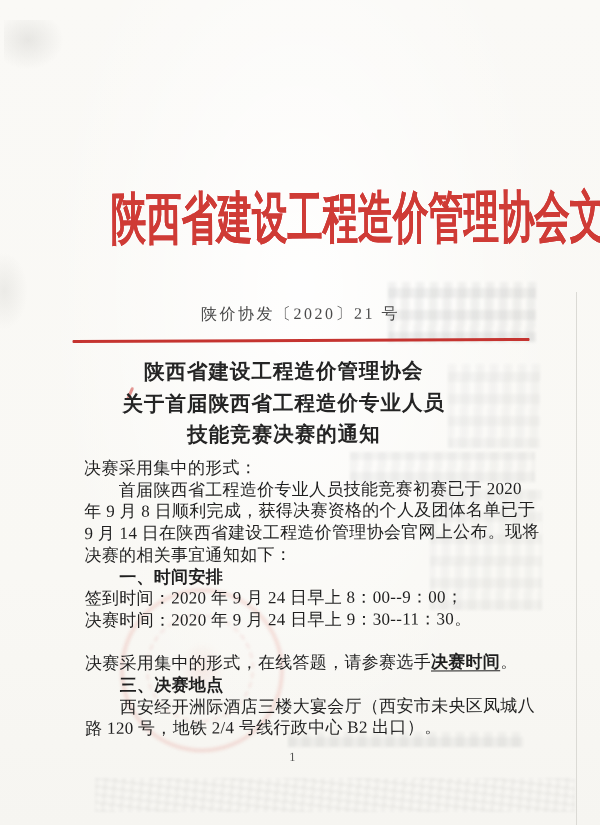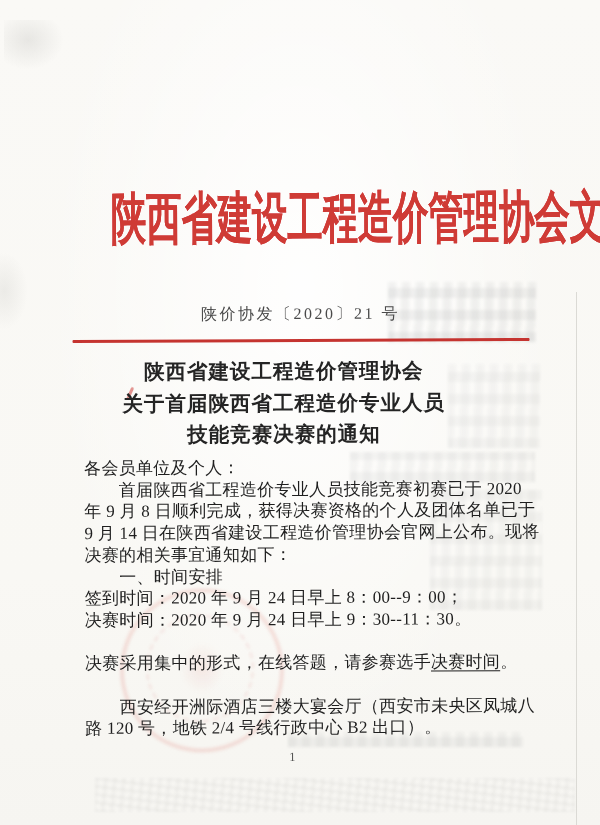--- a/index.html
+++ b/index.html
@@ -40,21 +40,21 @@
     font-size:20.5px;font-weight:700;color:#242424;line-height:31.5px;
     letter-spacing:1px;white-space:nowrap;
   }
 
   
   .body-text{
     position:absolute;top:457px;left:83px;width:450px;
     font-size:17px;line-height:21.7px;color:#1f1f1f;
   }
   .bline{white-space:nowrap;letter-spacing:.3px;}
-  .bline .b{font-weight:400;}
+  .bline .b{font-weight:700;}
   .bline .u{text-decoration:underline;text-underline-offset:3px;}
 
   .page-number{
     position:absolute;top:750px;left:0;width:600px;text-align:center;
     transform:translateX(-10px);
     font-size:12.5px;color:#555;
   }
 
   
   .bleed{
@@ -132,31 +132,31 @@
 
     <div class="red-tick"></div>
 
     <div class="notice-title">
       <div>陕西省建设工程造价管理协会</div>
       <div>关于首届陕西省工程造价专业人员</div>
       <div>技能竞赛决赛的通知</div>
     </div>
 
     <div class="body-text">
-        <div class="bline"><span>各会员单位及个人：</span></div>
+        <div class="bline"><span>决赛采用集中的形式：</span></div>
         <div class="bline"><span>　　首届陕西省工程造价专业人员技能竞赛初赛已于 2020</span></div>
         <div class="bline"><span>年 9 月 8 日顺利完成，获得决赛资格的个人及团体名单已于</span></div>
         <div class="bline"><span>9 月 14 日在陕西省建设工程造价管理协会官网上公布。现将</span></div>
         <div class="bline"><span>决赛的相关事宜通知如下：</span></div>
         <div class="bline"><span>　　</span><span class="b">一、时间安排</span></div>
         <div class="bline"><span>签到时间：2020 年 9 月 24 日早上 8：00--9：00；</span></div>
         <div class="bline"><span>决赛时间：2020 年 9 月 24 日早上 9：30--11：30。</span></div>
         <div class="bline"><span>　　</span></div>
         <div class="bline"><span>决赛采用集中的形式，在线答题，请参赛选手</span><span class="b u">决赛时间</span><span>。</span></div>
-        <div class="bline"><span>　　</span></div>
+        <div class="bline"><span>　　</span><span class="b">三、决赛地点</span></div>
         <div class="bline"><span>　　西安经开洲际酒店三楼大宴会厅（西安市未央区凤城八</span></div>
         <div class="bline"><span>路 120 号，地铁 2/4 号线行政中心 B2 出口）。</span></div>
       </div>
 
     <div class="page-number">1</div>
 
   </div>
 </div>
 
 </body></html>

